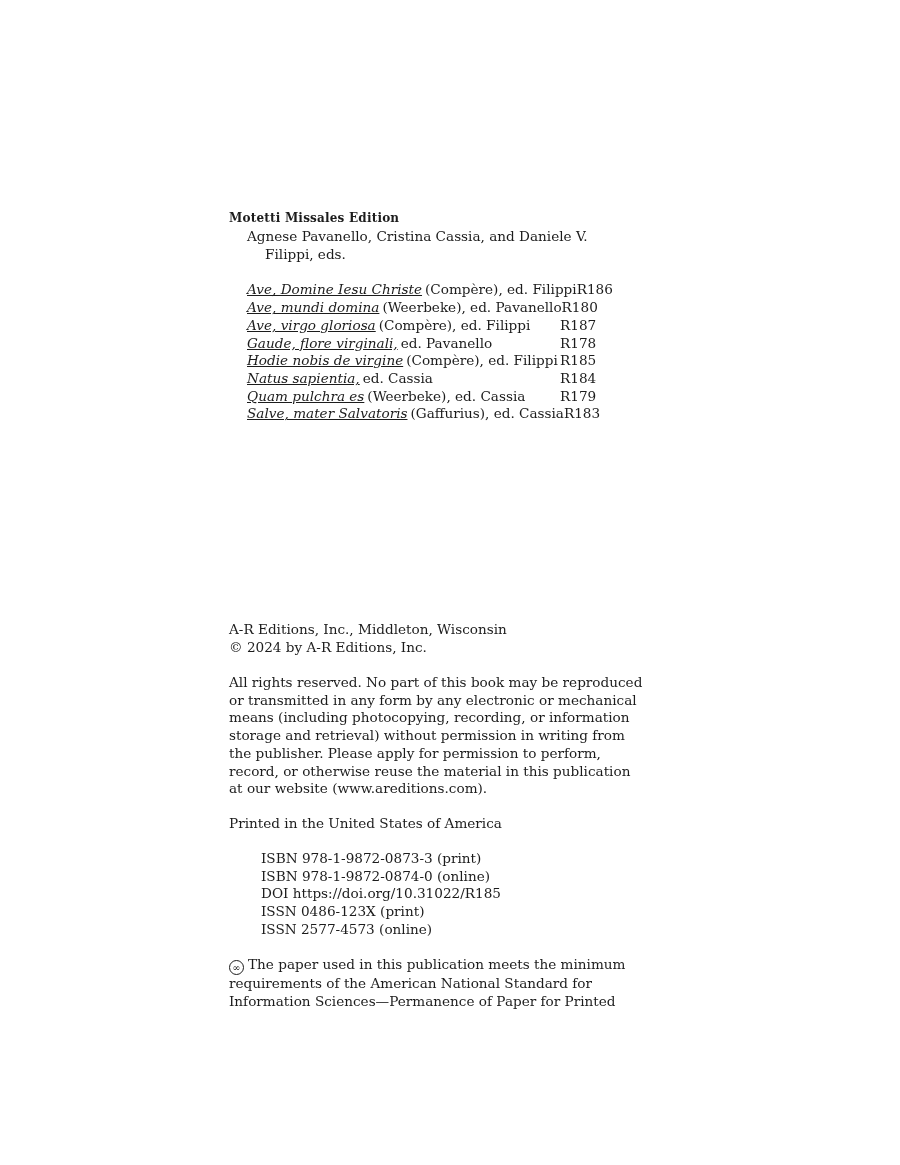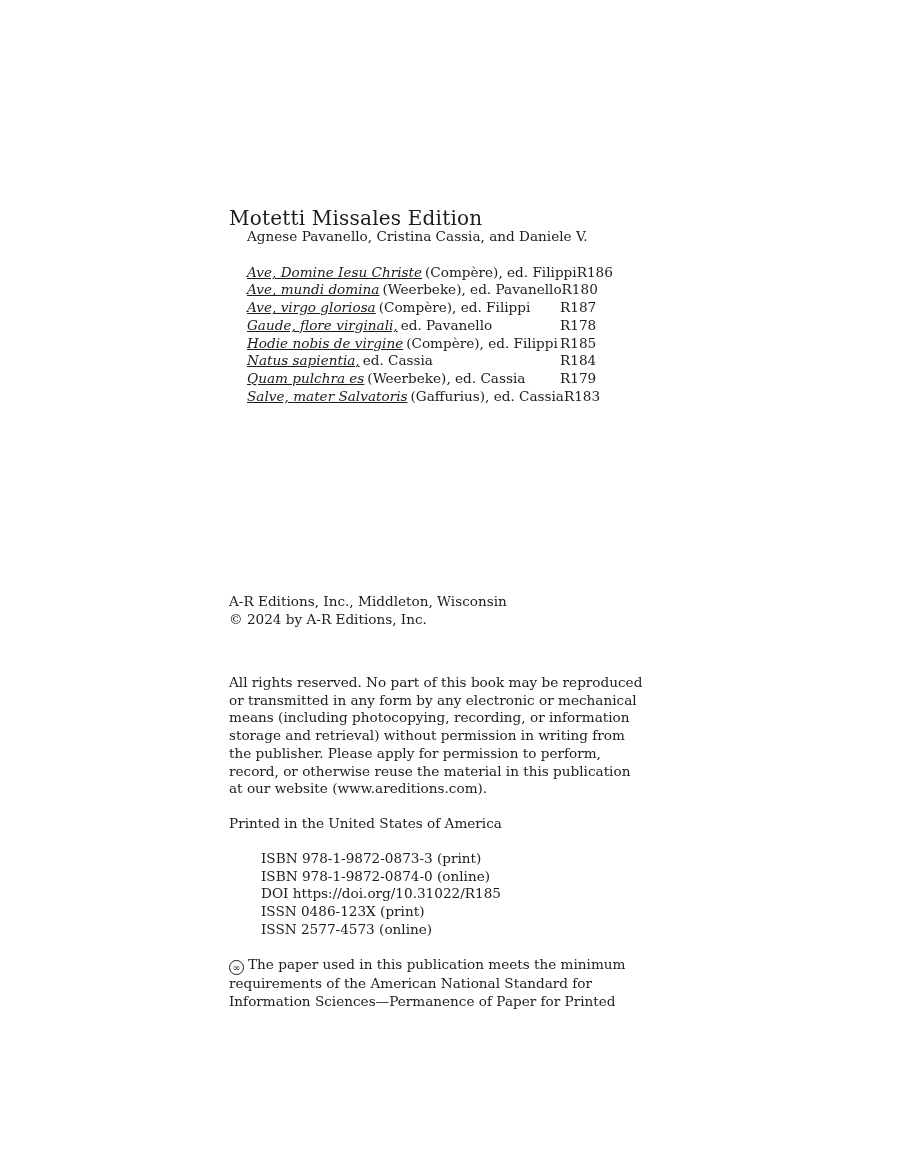--- a/index.html
+++ b/index.html
@@ -11,22 +11,22 @@
     position: relative;
     width: 900px;
     height: 1165px;
     background: #ffffff;
     font-family: "DejaVu Serif", "Liberation Serif", serif;
     color: #1c1c1c;
     overflow: hidden;
   }
   .block { position: absolute; left: 229px; }
   .doc-title {
-    font-size: 20px;
-    font-weight: normal;
+    font-size: 12px;
+    font-weight: bold;
     letter-spacing: 0.2px;
     line-height: 20px;
   }
   .body-text {
     font-size: 13.6px;
     line-height: 17.7px;
   }
   .editors-line1 { margin-left: 18px; }
   .editors-line2 { margin-left: 36px; }
   .motet-list { margin-left: 18px; margin-top: 18px; }
@@ -55,20 +55,21 @@
   }
 </style>
 </head>
 <body>
 
 <div class="page">
 
   <div class="block body-text" style="top: 208px;">
     <div class="doc-title">Motetti Missales Edition</div>
     <div class="editors-line1">Agnese Pavanello, Cristina Cassia, and Daniele V.</div>
+    <div class="editors-line2">Filippi, eds.</div>
 
     <div class="motet-list">
       <div class="motet-row">
         <span class="motet-main"><span class="motet-title">Ave, Domine Iesu Christe</span><span class="motet-detail">(Compère), ed. Filippi</span></span>
         <span class="motet-code">R186</span>
       </div>
       <div class="motet-row">
         <span class="motet-main"><span class="motet-title">Ave, mundi domina</span><span class="motet-detail">(Weerbeke), ed. Pavanello</span></span>
         <span class="motet-code">R180</span>
       </div>
@@ -92,21 +93,21 @@
         <span class="motet-main"><span class="motet-title">Quam pulchra es</span><span class="motet-detail">(Weerbeke), ed. Cassia</span></span>
         <span class="motet-code">R179</span>
       </div>
       <div class="motet-row">
         <span class="motet-main"><span class="motet-title">Salve, mater Salvatoris</span><span class="motet-detail">(Gaffurius), ed. Cassia</span></span>
         <span class="motet-code">R183</span>
       </div>
     </div>
   </div>
 
-  <div class="block body-text" style="top: 593px;">
+  <div class="block body-text" style="top: 621px;">
     <div class="para-line">A-R Editions, Inc., Middleton, Wisconsin</div>
     <div class="para-line">© 2024 by A-R Editions, Inc.</div>
   </div>
 
   <div class="block body-text" style="top: 815px;">
     <div class="para-line">Printed in the United States of America</div>
   </div>
 
   <div class="block body-text" style="top: 674px;">
     <div class="para-line">All rights reserved. No part of this book may be reproduced</div>

